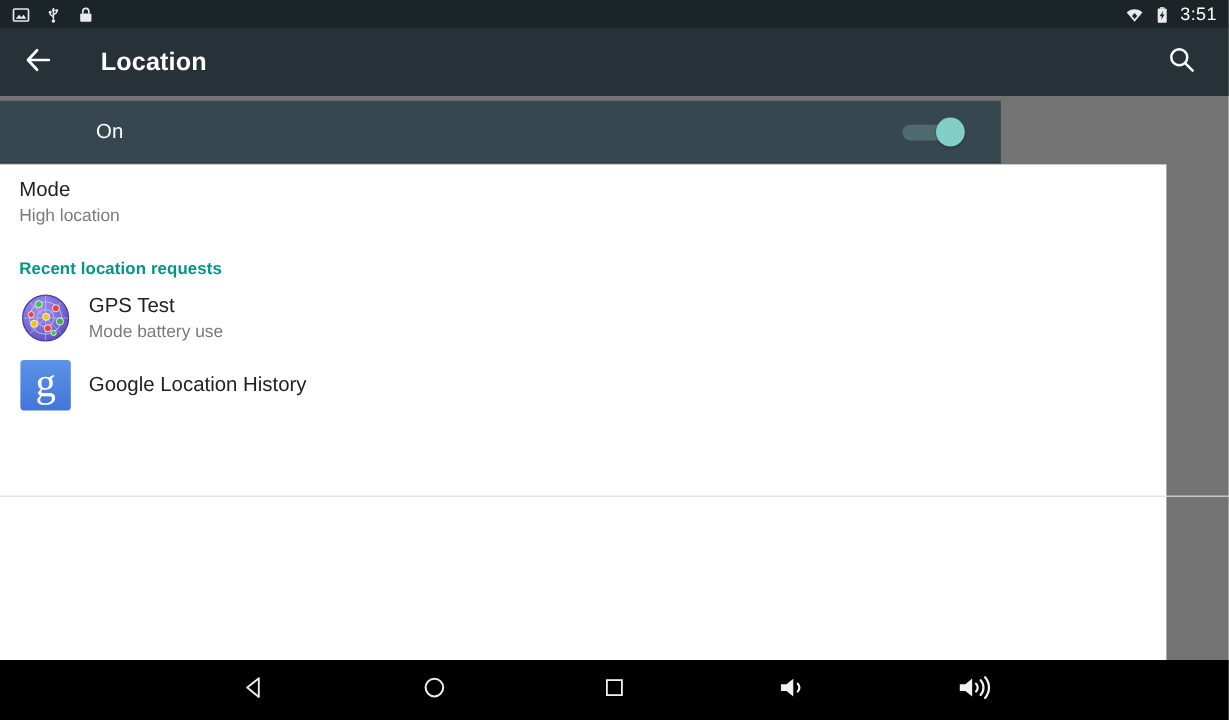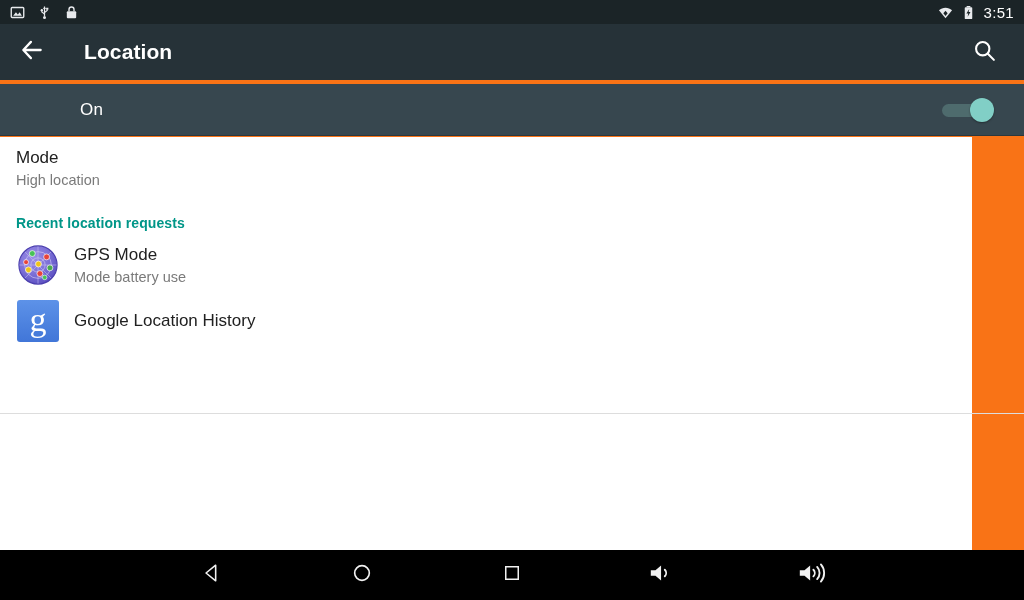--- a/index.html
+++ b/index.html
@@ -5,21 +5,21 @@
   * { margin:0; padding:0; box-sizing:border-box; }
   html, body {
     width:1024px; height:600px;
     background:#ffffff;
     font-family:"Liberation Sans", sans-serif;
     overflow:hidden;
   }
   #screen {
     position:relative;
     width:1024px; height:600px;
-    background:#f97316;
+    background:#737373;
   }
 
   
   #status-bar {
     position:absolute; top:0; left:0;
     width:1024px; height:24px;
     background:#1b2427;
     display:flex; align-items:center;
     padding:0 10px;
   }
@@ -50,21 +50,21 @@
   #search-button {
     margin-left:auto; margin-right:12px;
     width:56px; height:56px;
     display:flex; align-items:center; justify-content:center;
     cursor:pointer;
   }
 
   
   #switch-bar {
     position:absolute; top:84px; left:0;
-    width:1024px; height:52px;
+    width:834px; height:52px;
     background:#37474f;
     display:flex; align-items:center;
     border-bottom:1px solid #2b383e;
   }
   #switch-label {
     color:#ffffff; font-size:17px;
     margin-left:80px; letter-spacing:0.2px;
   }
   #switch-control {
     margin-left:auto; margin-right:30px;
@@ -261,21 +261,21 @@
           <circle cx="31" cy="13.5" r="3.1" fill="#e8433a" stroke="#ffffff" stroke-width="0.7"></circle>
           <circle cx="34.5" cy="25" r="3.1" fill="#4aa84f" stroke="#ffffff" stroke-width="0.7"></circle>
           <circle cx="22.5" cy="21" r="3.1" fill="#f0c419" stroke="#ffffff" stroke-width="0.7"></circle>
           <circle cx="24" cy="31" r="3.1" fill="#e8433a" stroke="#ffffff" stroke-width="0.7"></circle>
           <circle cx="12" cy="27" r="3.1" fill="#f0c419" stroke="#ffffff" stroke-width="0.7"></circle>
           <circle cx="9.5" cy="19" r="2.6" fill="#e8433a" stroke="#ffffff" stroke-width="0.7"></circle>
           <circle cx="29" cy="35" r="2.4" fill="#46c257" stroke="#ffffff" stroke-width="0.6"></circle>
         </svg>
       </div>
       <div class="app-text">
-        <div class="app-title">GPS Mode</div>
+        <div class="app-title">GPS Test</div>
         <div class="app-summary">Mode battery use</div>
       </div>
     </div>
 
 
     <div class="app-row">
       <div class="app-icon">
         <div class="g-tile">
           <span class="g-glyph">g</span>
         </div>

